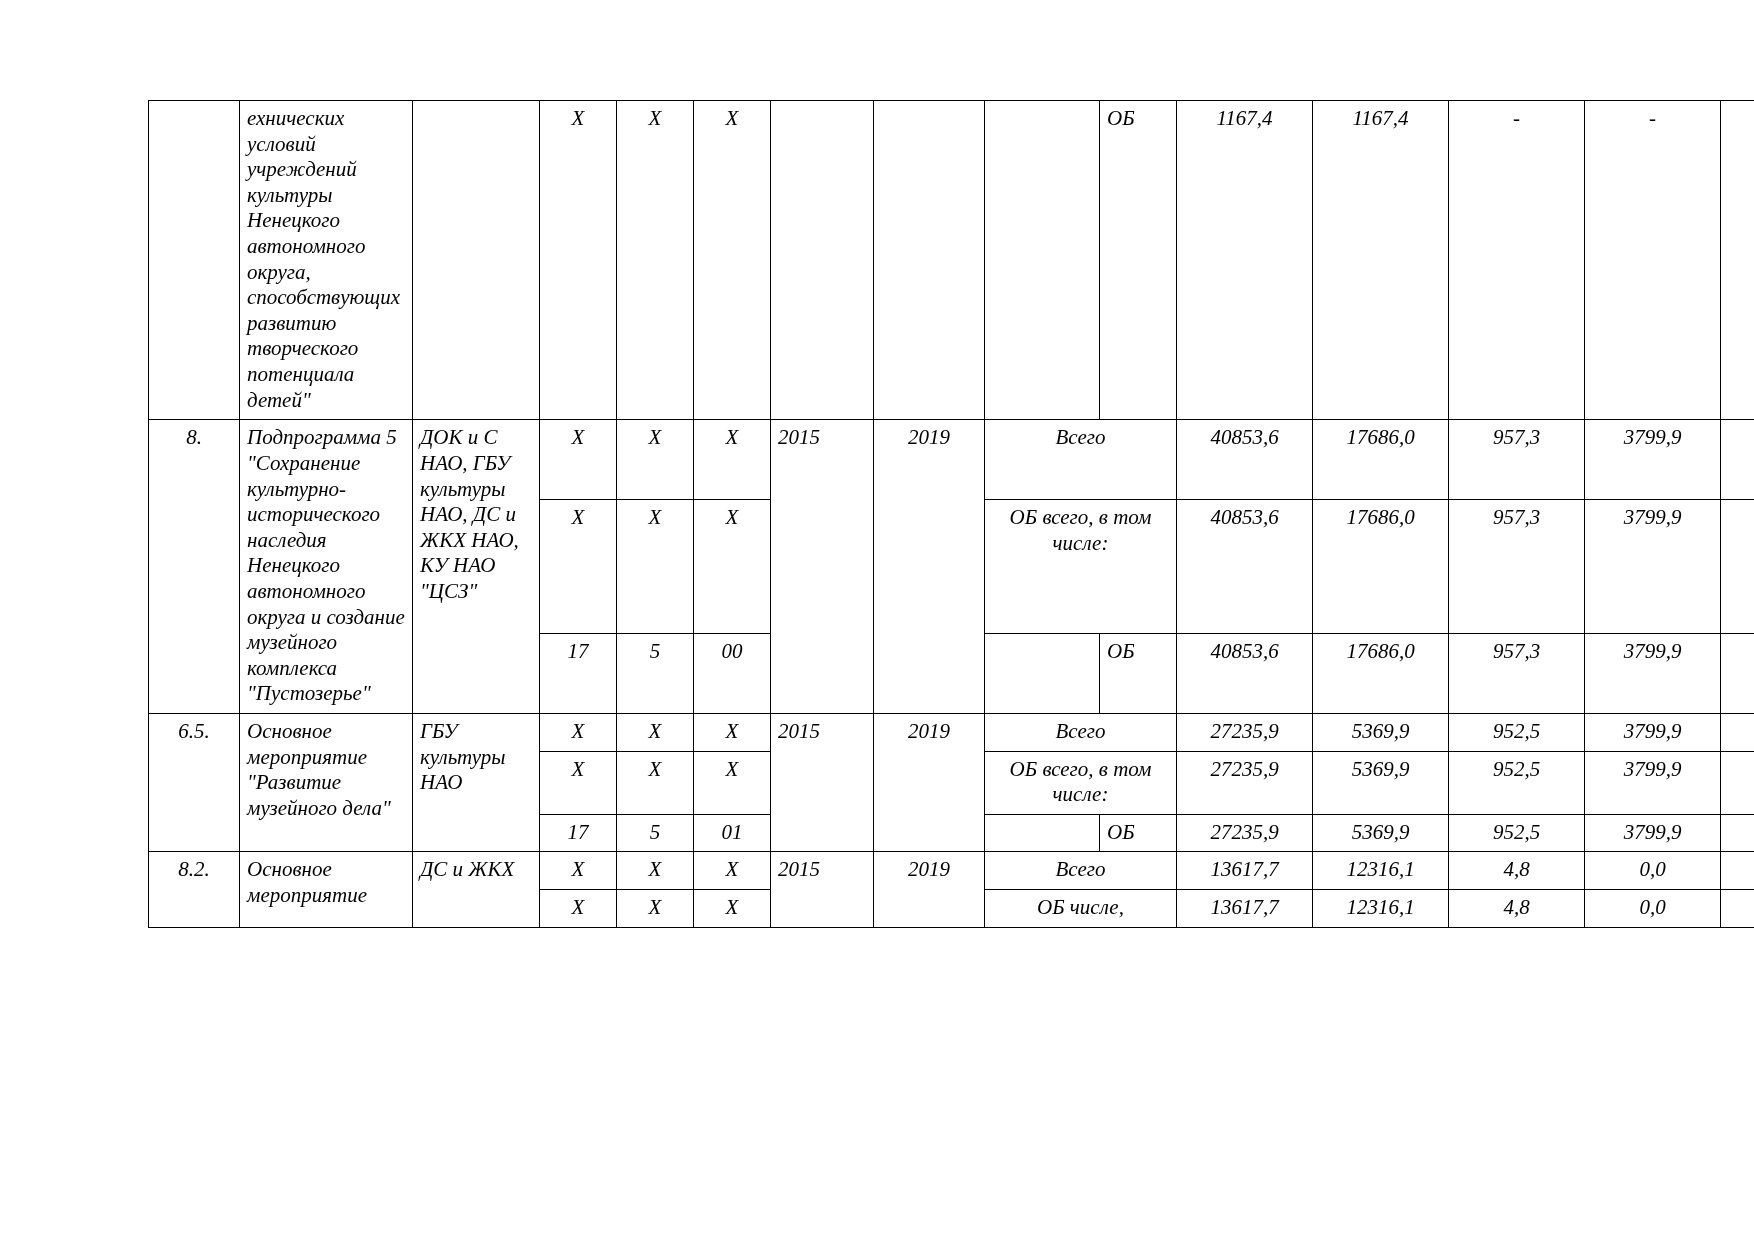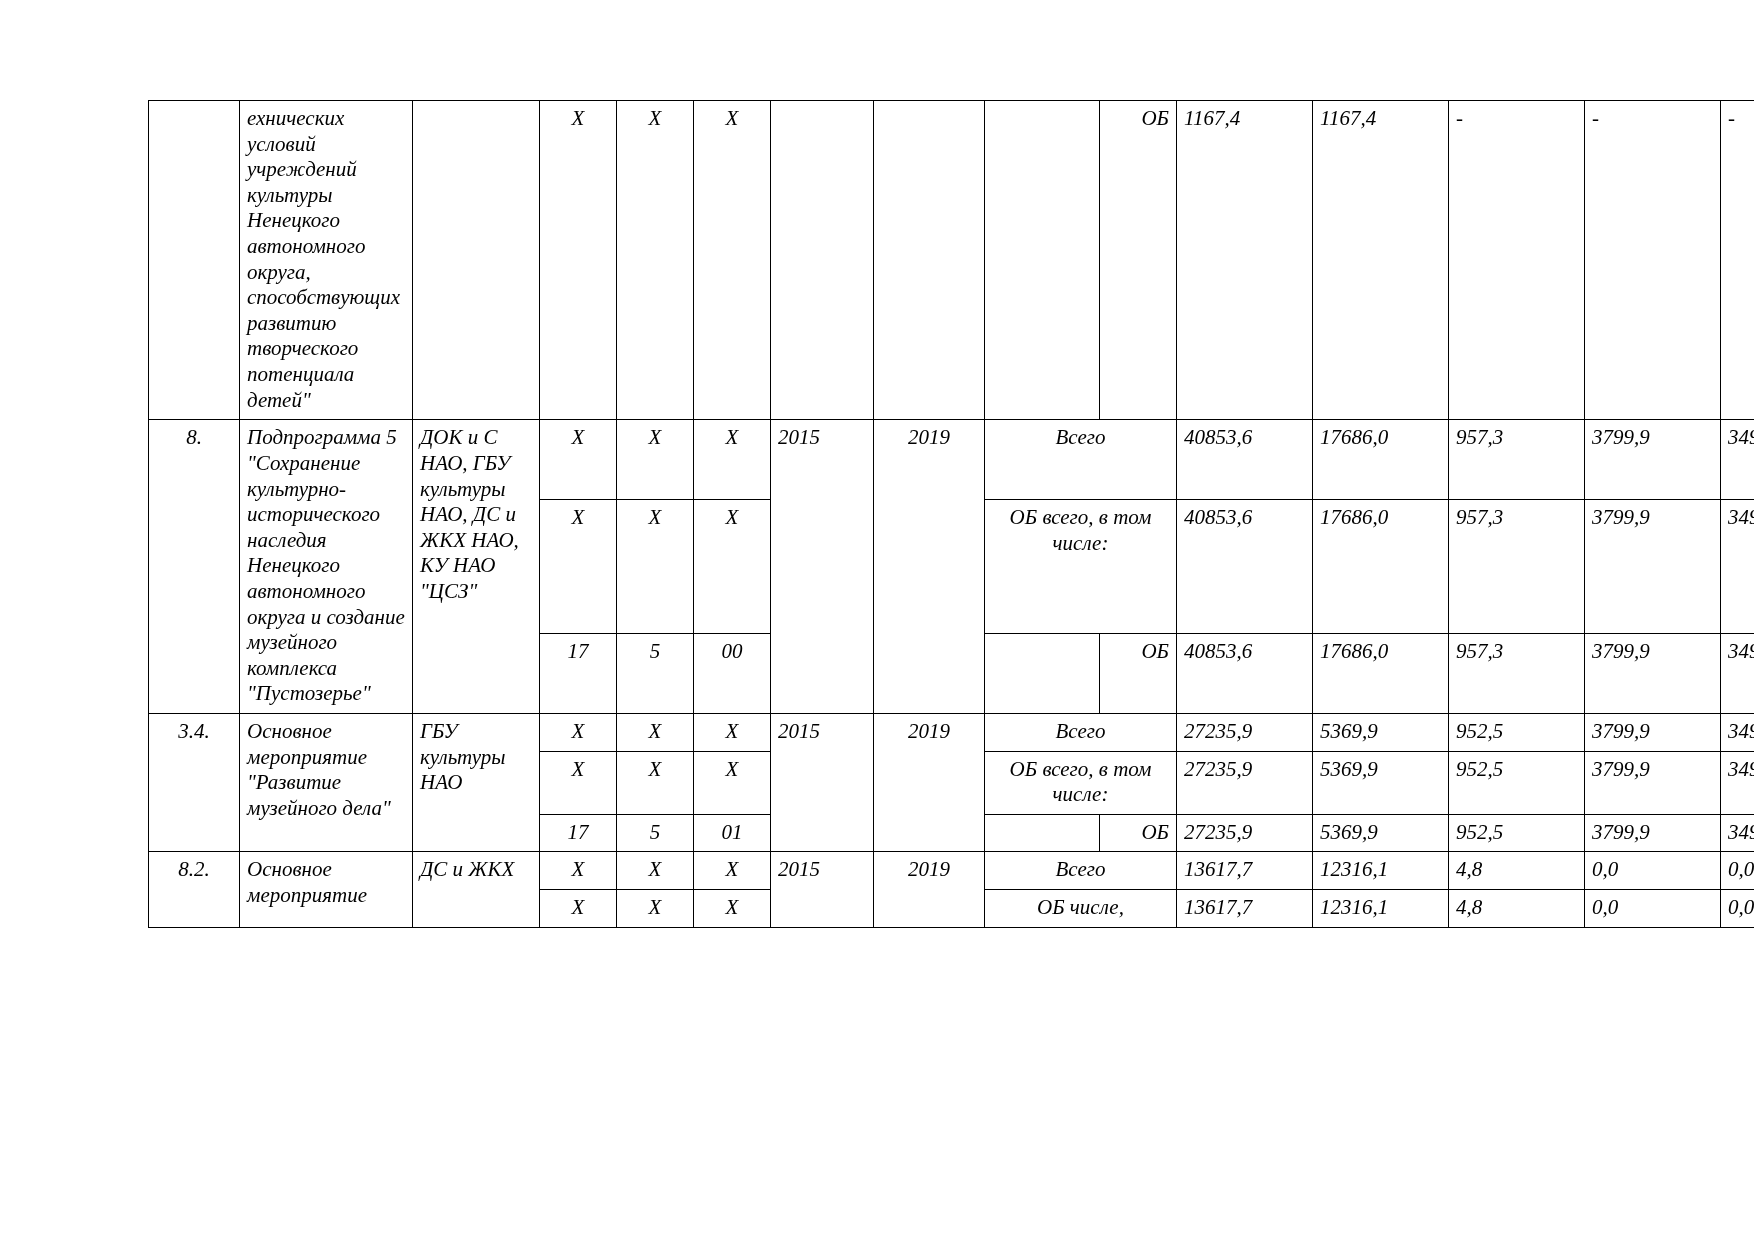--- a/index.html
+++ b/index.html
@@ -43,22 +43,22 @@
   }
   td.c-num        { width: 76px;  text-align: center; }
   td.c-name       { width: 158px; text-align: left; }
   td.c-exec       { width: 112px; text-align: left; }
   td.c-code1      { width: 62px;  text-align: center; }
   td.c-code2      { width: 62px;  text-align: center; }
   td.c-code3      { width: 62px;  text-align: center; }
   td.c-year1      { width: 88px;  text-align: left; }
   td.c-year2      { width: 96px;  text-align: center; }
   td.c-src        { width: 100px; text-align: center; }
-  td.c-srcsub     { width: 62px;  text-align: right; }
-  td.c-money      { width: 121px; }
+  td.c-srcsub     { width: 62px;  text-align: left; }
+  td.c-money      { width: 121px; text-align: center; }
 
   
   .clip-top td { border-top: none; }
 </style>
 </head>
 <body>
 
 <div class="page">
   <div class="table-wrap">
     <table class="doc-table">
@@ -122,21 +122,21 @@
           <td class="c-srcsub">ОБ</td>
           <td class="c-money">40853,6</td>
           <td class="c-money">17686,0</td>
           <td class="c-money">957,3</td>
           <td class="c-money">3799,9</td>
           <td class="c-money">3491,5</td>
 
         </tr>
 
         <tr>
-          <td class="c-num" rowspan="3">3.4.</td>
+          <td class="c-num" rowspan="3">6.5.</td>
           <td class="c-name" rowspan="3">Основное мероприятие "Развитие музейного дела"</td>
           <td class="c-exec" rowspan="3">ГБУ культуры НАО</td>
           <td class="c-code1">Х</td>
           <td class="c-code2">Х</td>
           <td class="c-code3">Х</td>
           <td class="c-year1" rowspan="3">2015</td>
           <td class="c-year2" rowspan="3">2019</td>
           <td class="c-src" colspan="2">Всего</td>
           <td class="c-money">27235,9</td>
           <td class="c-money">5369,9</td>

